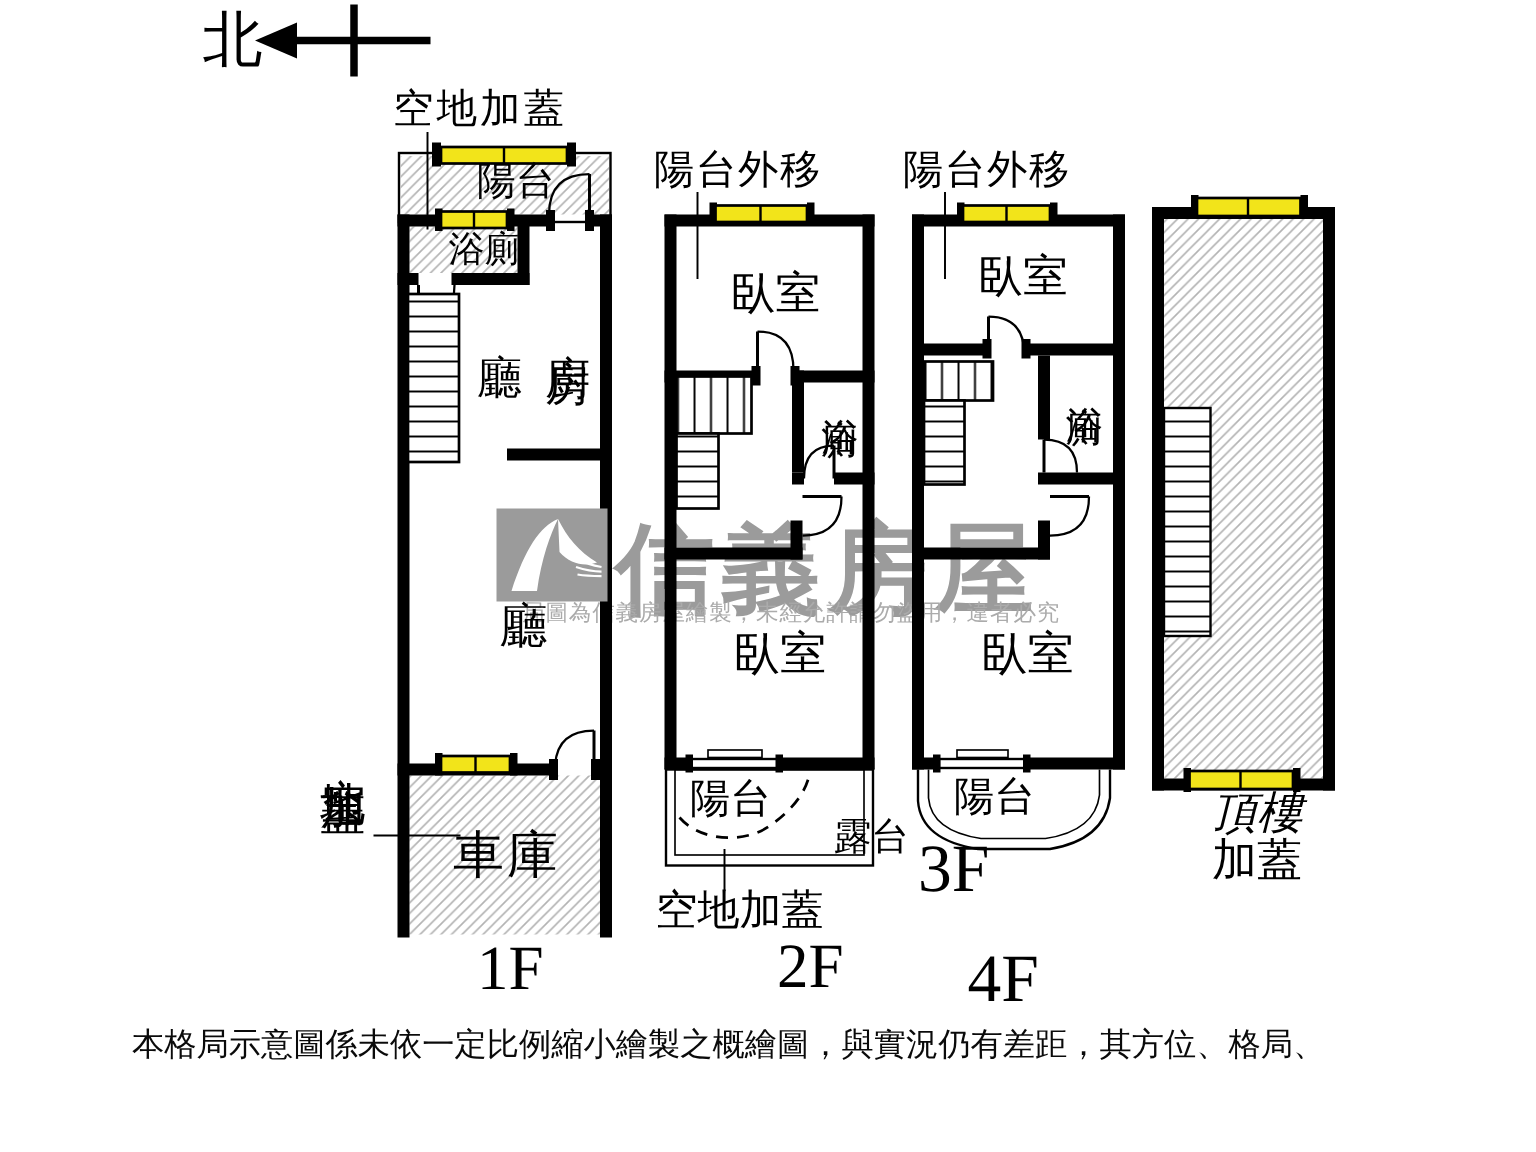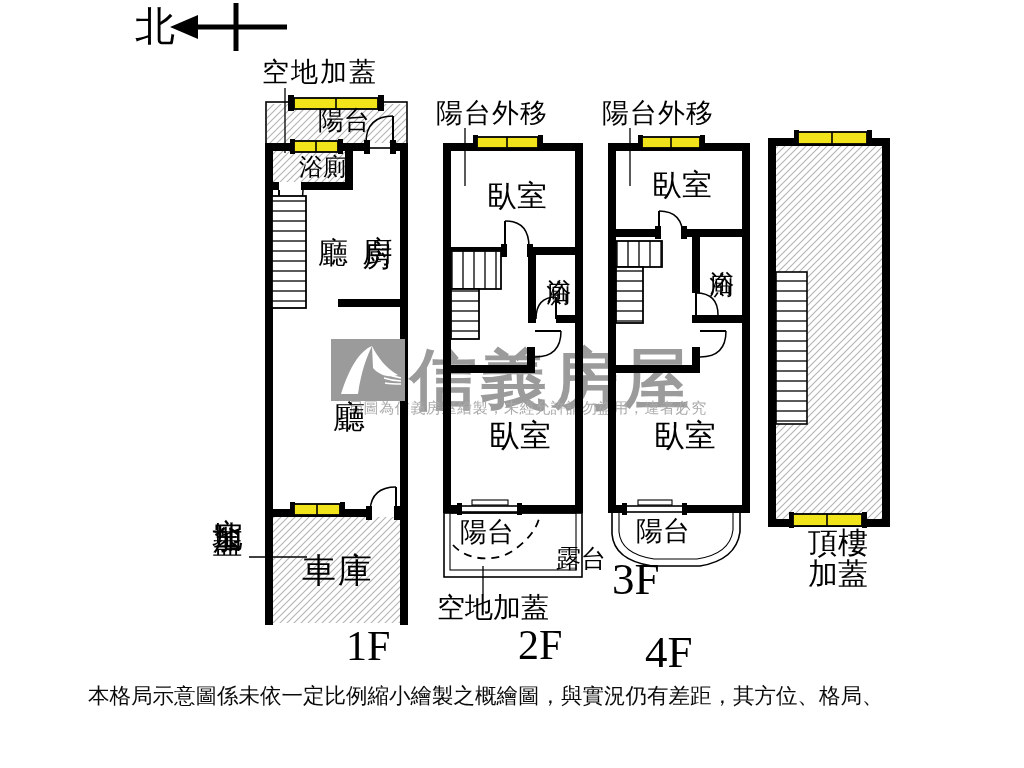--- a/index.html
+++ b/index.html
@@ -254,39 +254,39 @@
 
   <div class="lbl" style="left:262px;top:58px;font-size:27px;letter-spacing:2px;">空地加蓋</div>
 
   <div class="lbl" style="left:318px;top:107px;font-size:26px;">陽台</div>
   <div class="lbl" style="left:299px;top:155px;font-size:24px;">浴廁</div>
   <div class="lbl" style="left:318px;top:237px;font-size:30px;">廳</div>
   <div class="lbl vert" style="left:362px;top:211px;font-size:30px;letter-spacing:4px;">廚房</div>
   <div class="lbl" style="left:333px;top:401px;font-size:32px;">廳</div>
   <div class="lbl" style="left:302px;top:553px;font-size:34px;letter-spacing:2px;text-align:right;">車庫</div>
   <div class="lbl vert" style="left:212px;top:494px;font-size:30px;letter-spacing:3px;">空地加蓋</div>
-  <div class="lbl" style="left:318px;top:624px;font-size:42px;margin-left:28px;">1F</div>
+  <div class="lbl" style="left:318px;top:624px;font-size:42px;">1F</div>
 
   <div class="lbl" style="left:436px;top:99px;font-size:27px;letter-spacing:1px;">陽台外移</div>
   <div class="lbl" style="left:487px;top:180px;font-size:30px;">臥室</div>
   <div class="lbl vert" style="left:545px;top:259px;font-size:25px;">浴廁</div>
   <div class="lbl" style="left:489px;top:420px;font-size:31px;">臥室</div>
   <div class="lbl" style="left:460px;top:518px;font-size:27px;">陽台</div>
   <div class="lbl" style="left:536px;top:546px;font-size:25px;margin-left:20px;">露台</div>
   <div class="lbl" style="left:437px;top:593px;font-size:28px;">空地加蓋</div>
   <div class="lbl" style="left:482px;top:623px;font-size:42px;margin-left:36px;">2F</div>
 
   <div class="lbl" style="left:602px;top:99px;font-size:27px;letter-spacing:1px;">陽台外移</div>
   <div class="lbl" style="left:652px;top:169px;font-size:30px;">臥室</div>
   <div class="lbl vert" style="left:708px;top:251px;font-size:25px;">浴廁</div>
   <div class="lbl" style="left:654px;top:420px;font-size:31px;">臥室</div>
   <div class="lbl" style="left:636px;top:517px;font-size:27px;">陽台</div>
   <div class="lbl" style="left:612px;top:556px;font-size:45px;">3F</div>
   <div class="lbl" style="left:645px;top:581px;font-size:45px;margin-top:48px;">4F</div>
 
-  <div class="lbl" style="left:808px;top:527px;font-size:30px;">頂樓</div>
+  <div class="lbl" style="left:808px;top:527px;font-size:30px;font-style:italic;">頂樓</div>
   <div class="lbl" style="left:808px;top:558px;font-size:30px;">加蓋</div>
 
   <div class="disc">
     <div>本格局示意圖係未依一定比例縮小繪製之概繪圖，與實況仍有差距，其方位、格局、</div>
   </div>
 
 </div>
 
 </body></html>

